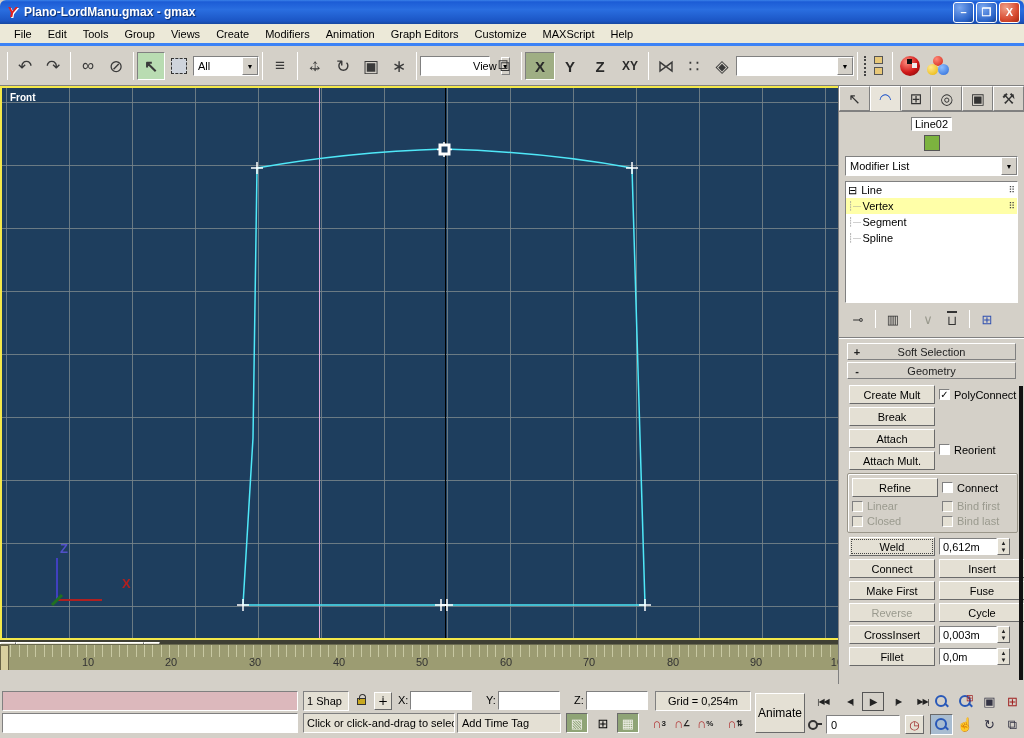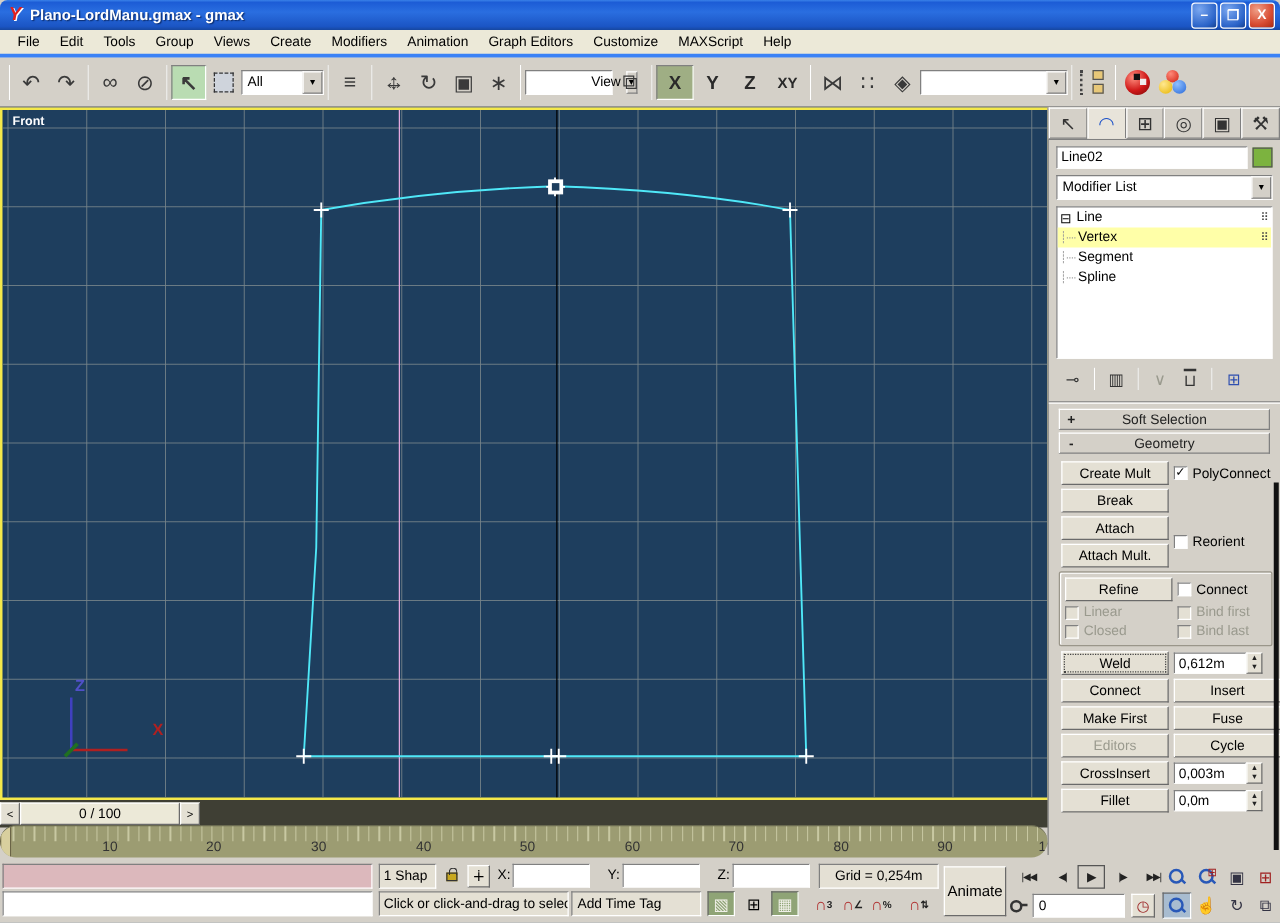--- a/index.html
+++ b/index.html
@@ -64,21 +64,21 @@
   .origin-line { position:absolute; left:443px; top:0; width:1px; height:100%; background:#000; }
   .pink-line { position:absolute; left:317px; top:0; width:1px; height:100%; background:#e8a8e0; }
   .spline-svg { position:absolute; inset:0; }
 
   
   .cmdpanel { position:absolute; left:838px; top:86px; width:186px; height:598px; background:#d4d0c8; border-left:1px solid #808080; }
   .cp-tabs { display:flex; height:26px; border-bottom:1px solid #808080; }
   .cp-tab { flex:1; display:flex; align-items:center; justify-content:center; font-size:15px; color:#333;
     border:1px solid; border-color:#fff #808080 #808080 #fff; background:#d4d0c8; }
   .cp-tab.active { background:#e8e4da; border-bottom-color:#e8e4da; color:#1a50c8; }
-  .name-row { display:flex; align-items:center; gap:4px; padding:5px 6px 3px 6px; }
+  .name-row { display:flex; align-items:center; gap:4px; padding:5px 6px 3px 6px;flex-direction:column; }
   .name-input { flex:1; height:18px; background:#fff; border:1px solid; border-color:#808080 #fff #fff #808080; padding:0 3px; font-size:11px; display:flex; align-items:center;}
   .color-swatch { width:16px; height:16px; background:#7cb33f; border:1px solid #555; }
   .modlist-row { padding:2px 6px; }
   .stack-list { margin:3px 6px 0 6px; height:122px; background:#fff; border:1px solid; border-color:#808080 #fff #fff #808080;
     font-size:11px; overflow:hidden; }
   .stack-row { display:flex; align-items:center; height:16px; padding:0 2px; position:relative; }
   .stack-row .tree { color:#999; font-size:9px; letter-spacing:-1px; margin-right:2px; }
   .stack-row.selected { background:#ffffa8; }
   .stack-dots { margin-left:auto; color:#444; font-size:9px; }
   .stack-toolbar { display:flex; align-items:center; gap:2px; padding:6px 8px; }
@@ -105,22 +105,22 @@
     display:flex; flex-direction:column; align-items:center; justify-content:center; font-size:6px; line-height:7px; color:#222; }
   .refine-group { border:1px solid #9a968a; border-radius:2px; margin:2px 0 4px -2px; padding:4px 2px 2px 4px; box-shadow:inset 1px 1px 0 #fff; }
   .panel-scroll { position:absolute; right:1px; top:300px; width:4px; height:294px; background:#111; }
 
   
   .trackrow { position:absolute; left:0; top:640px; width:838px; height:22px; background:#3f3f34; display:flex; align-items:center; }
   .tr-arrow { width:16px; height:18px; background:#e4e0d4; border:1px solid; border-color:#fff #6a6a6a #6a6a6a #fff;
     display:flex; align-items:center; justify-content:center; font-size:9px; }
   .tr-display { width:128px; height:18px; background:#ece9d8; border:1px solid; border-color:#fff #6a6a6a #6a6a6a #fff;
     display:flex; align-items:center; justify-content:center; font-size:11px; }
-  .ruler { position:absolute; left:0; top:660px; width:838px; height:26px; background:#9c9c72;
-    border-top:1px solid #6a6a50; overflow:hidden;border-radius:13px; }
+  .ruler { position:absolute; left:0; top:644px; width:838px; height:26px; background:#9c9c72;
+    border-top:1px solid #6a6a50; overflow:hidden; }
   .ruler .ticks { position:absolute; inset:0;
     background-image:repeating-linear-gradient(to right, #c8c8a2 0 1px, transparent 1px 8.36px);
     background-position:2px 0; height:12px; }
   .ruler .tlabel { position:absolute; top:11px; font-size:11px; color:#333; width:22px; text-align:center; }
   .ruler .thumb { position:absolute; left:0; top:0; width:9px; height:26px; background:#d8cf9e; border:1px solid #6a6446; }
 
   
   .bottombar { position:absolute; left:0; top:688px; width:1024px; height:50px; background:#d4d0c8; }
   .listener-pink { position:absolute; left:2px; top:3px; width:296px; height:20px; background:#dcb8bc; border:1px solid; border-color:#808080 #fff #fff #808080; }
   .listener-white { position:absolute; left:2px; top:25px; width:296px; height:20px; background:#fff; border:1px solid; border-color:#808080 #fff #fff #808080; }
@@ -471,21 +471,21 @@
       </div>
       <div class="grow">
         <div class="pbtn">Connect</div>
         <div class="pbtn">Insert</div>
       </div>
       <div class="grow">
         <div class="pbtn">Make First</div>
         <div class="pbtn">Fuse</div>
       </div>
       <div class="grow">
-        <div class="pbtn disabled">Editors</div>
+        <div class="pbtn disabled">Reverse</div>
         <div class="pbtn">Cycle</div>
       </div>
       <div class="grow">
         <div class="pbtn">CrossInsert</div>
         <div class="spinfield">
           <span class="sval">0,003m</span>
           <span class="sarr">
               <span>▲</span>
               <span>▼</span>
             </span>

